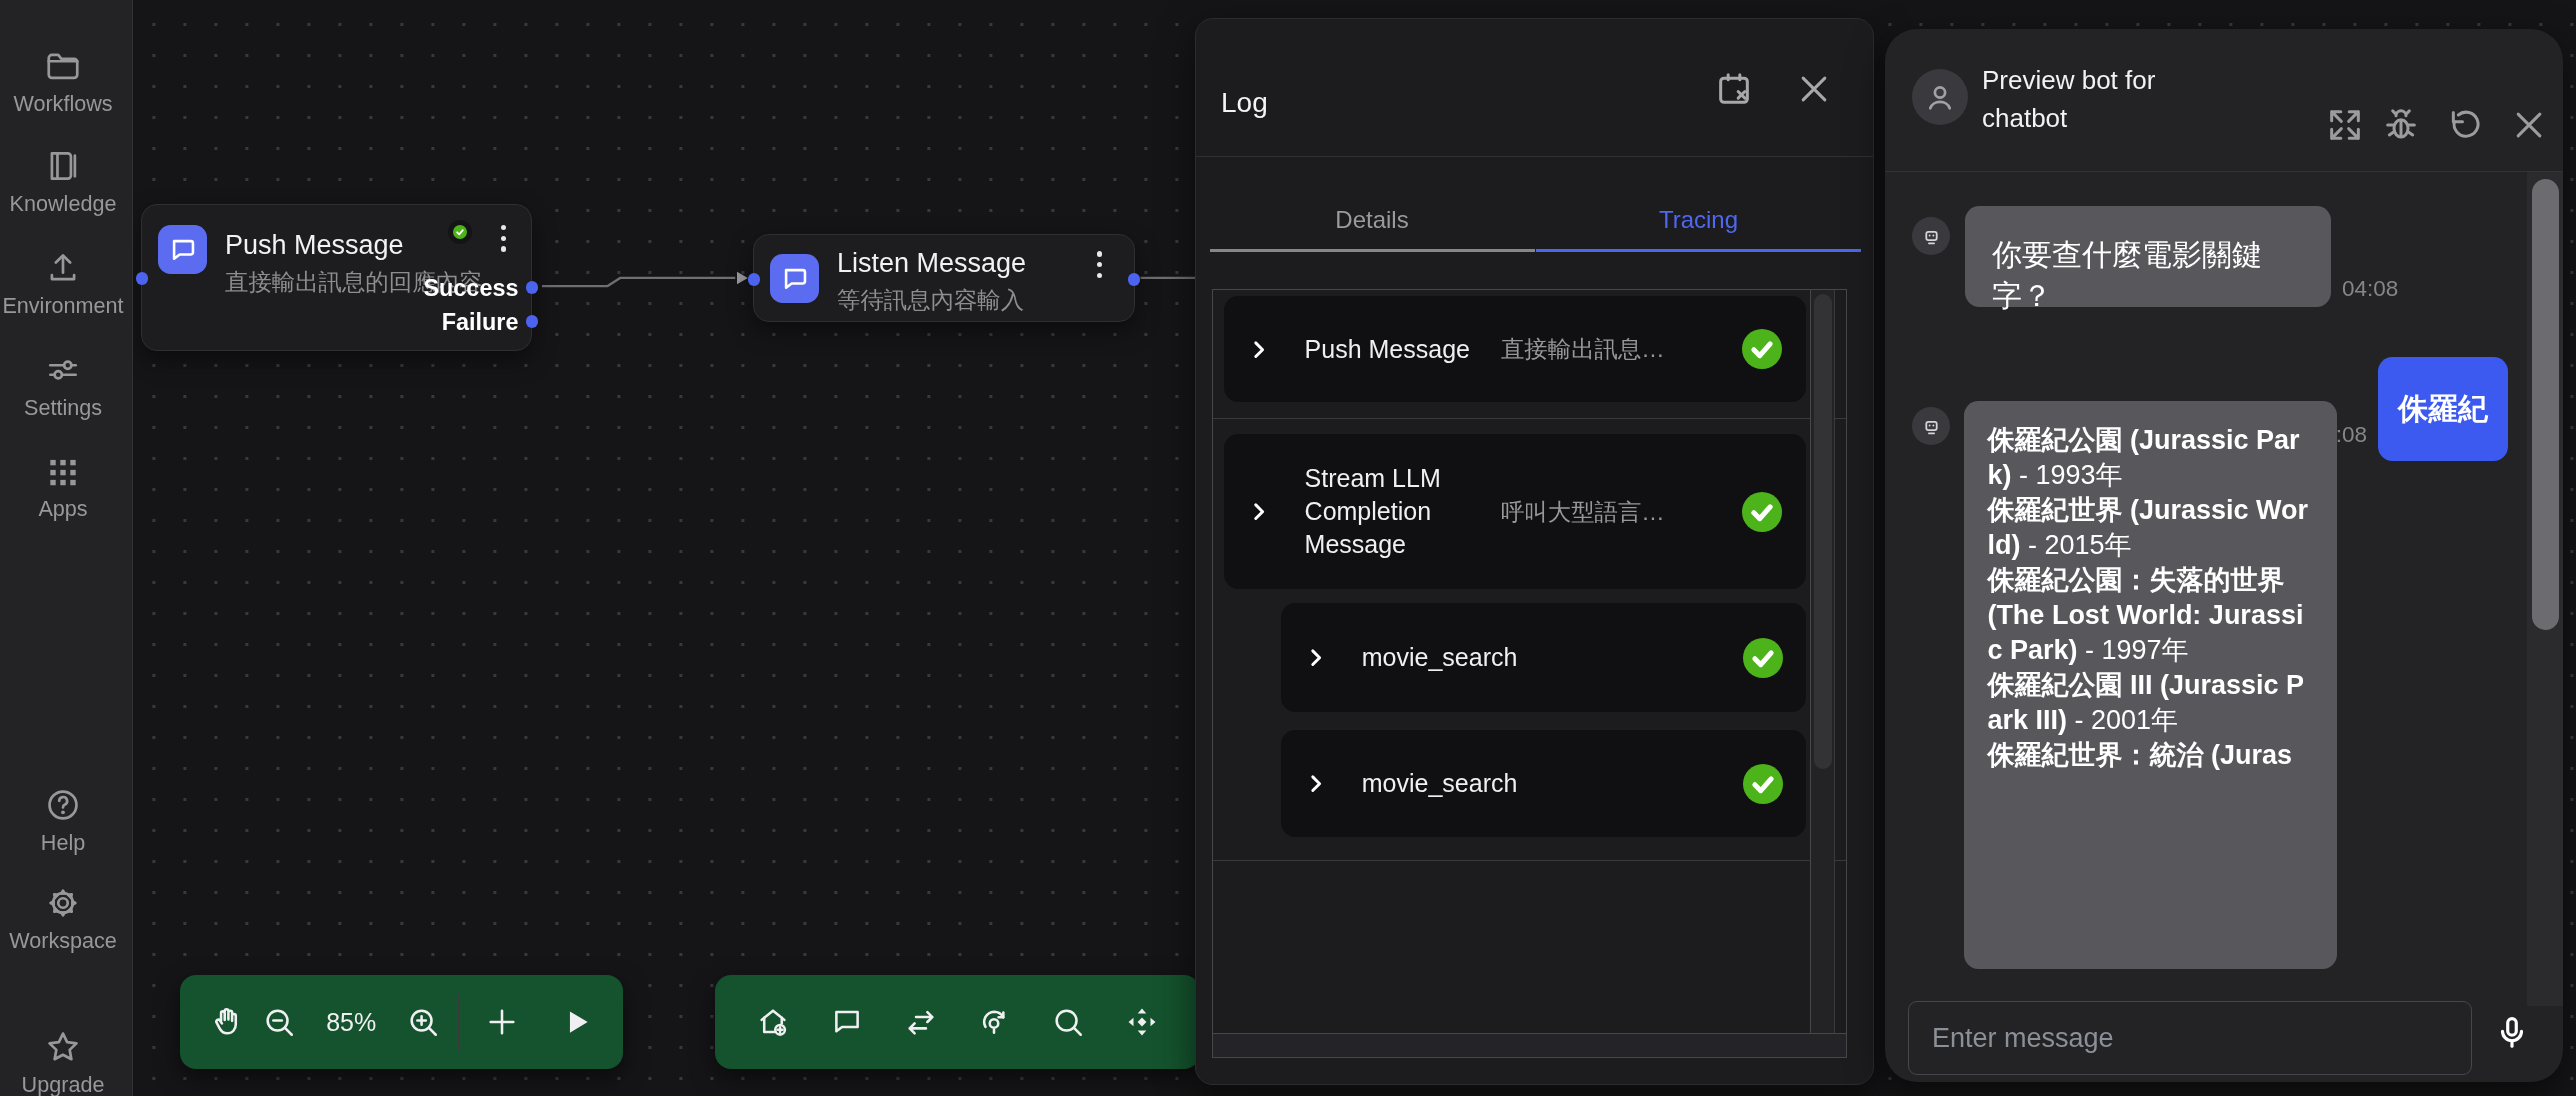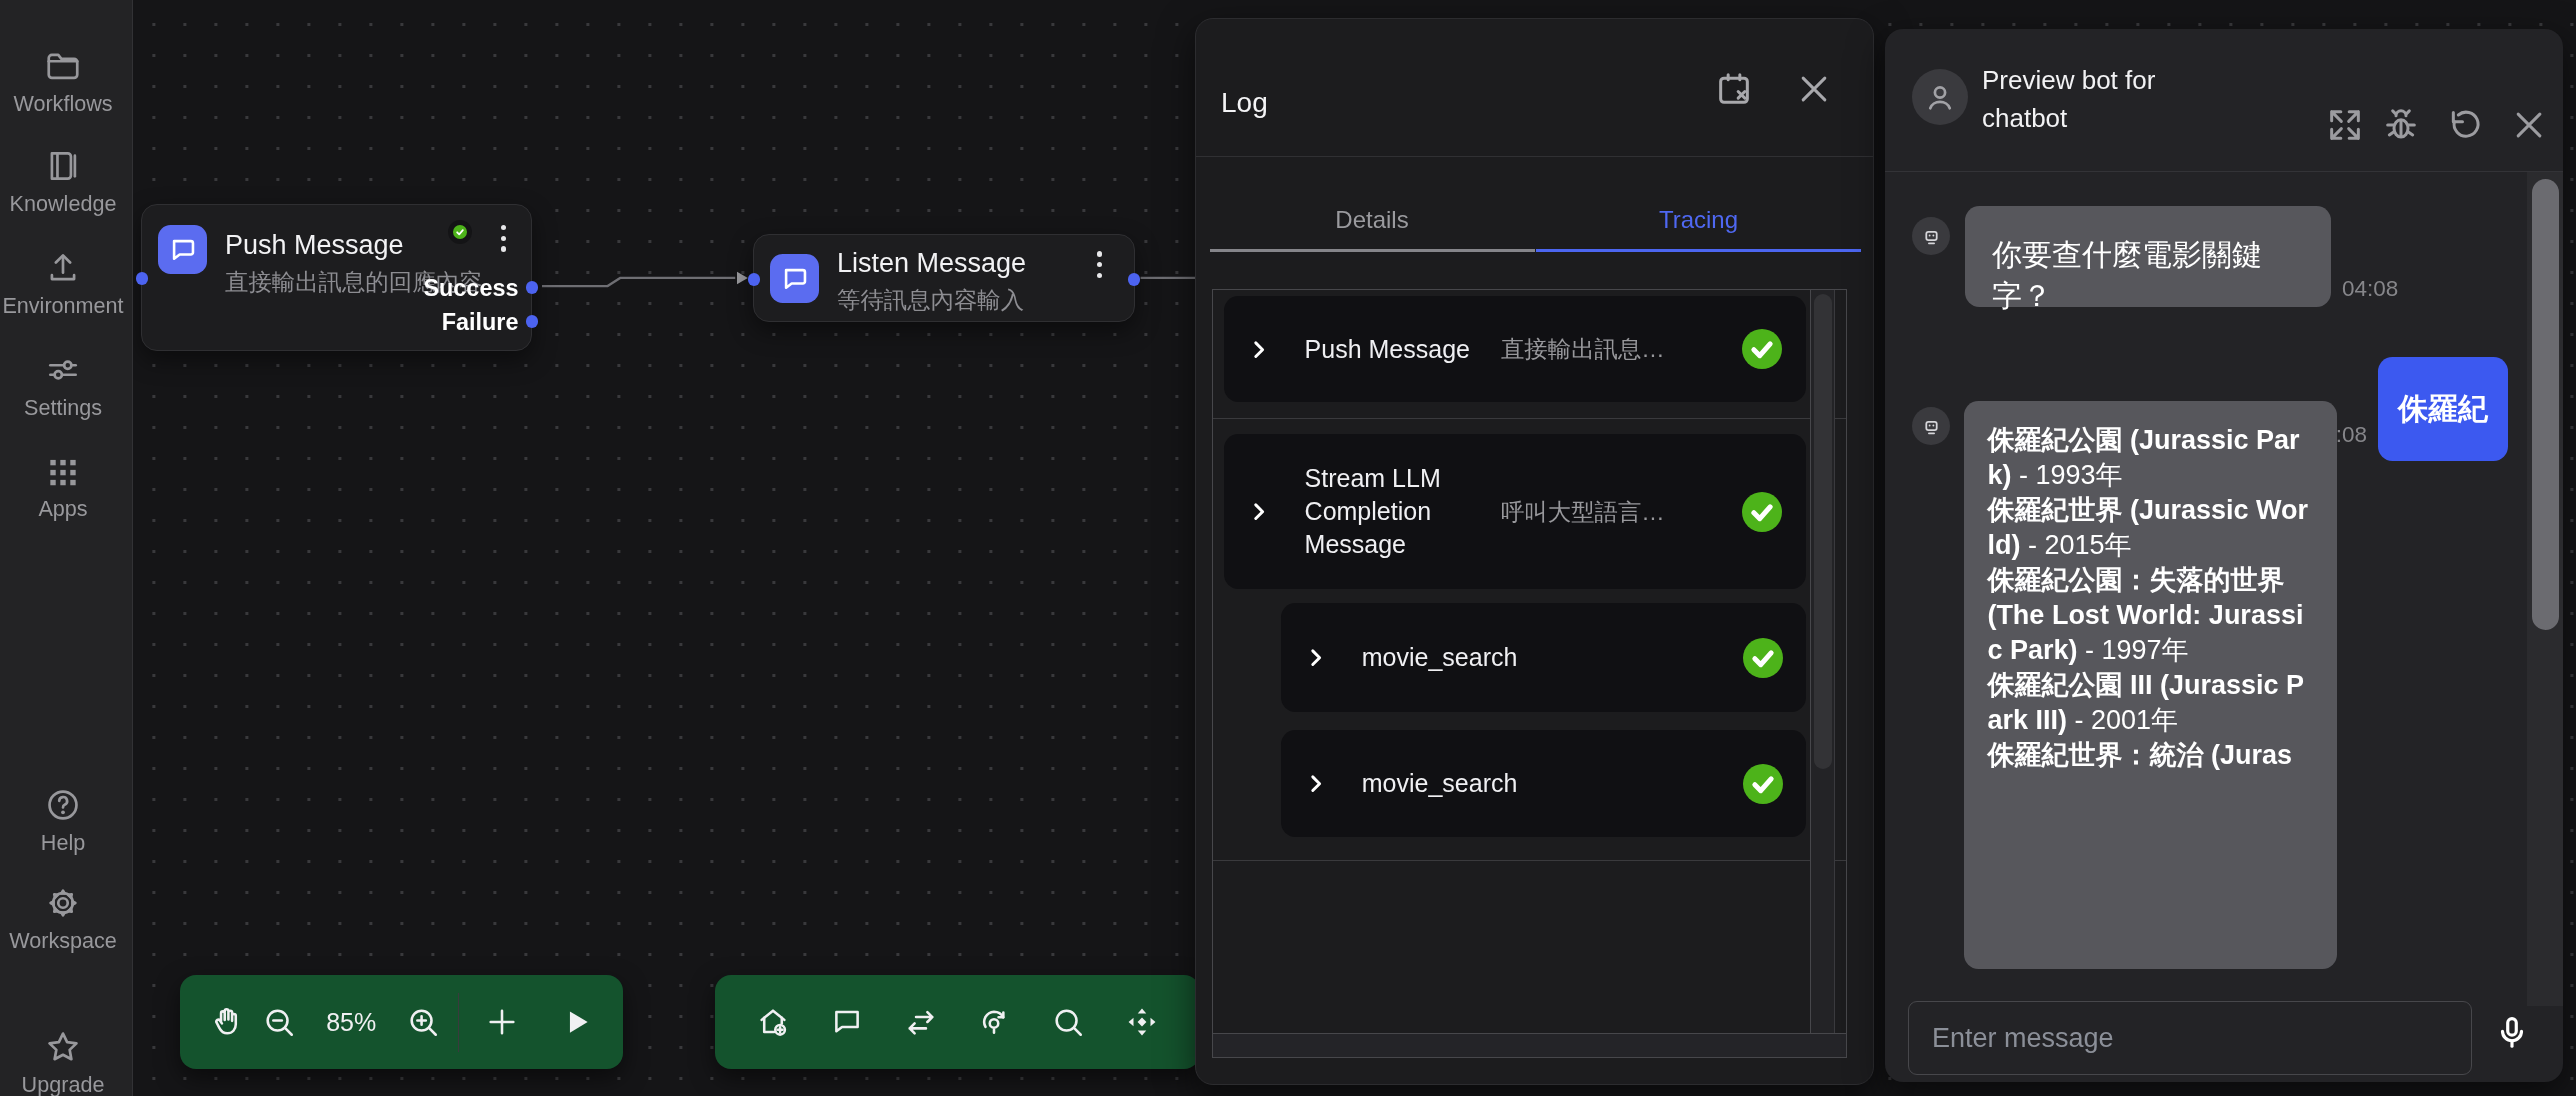--- a/index.html
+++ b/index.html
@@ -69,21 +69,21 @@
   .trace-row.inset { left:68px; width:525px; }
   .chev { width:23.4px; height:23.4px; flex:0 0 auto; }
   .chev svg { width:100%; height:100%; stroke:#fff; fill:none; stroke-width:3; stroke-linecap:round; stroke-linejoin:round; }
   .trace-title { margin-left:34px; width:191px; font-size:25px; line-height:33px; color:#f0f0f3; }
   .trace-sub { flex:1; font-size:23.4px; color:#98989c; text-align:left; padding-left:5.4px; }
   .check { position:relative; flex:0 0 auto; width:40px; height:40px; border-radius:50%; background:#4db31a; }
   .trace-divider { position:absolute; left:0; width:633px; height:0.9px; background:#3a3a3d; }
 
   
   #preview-panel { position:absolute; left:1885px; top:29px; width:678px; height:1053px;
-    background:#232326; border-radius:18px; box-shadow:0 12.6px 36px rgba(0,0,0,.55); z-index:11; }
+    background:#232326; border-radius:32px; box-shadow:0 12.6px 36px rgba(0,0,0,.55); z-index:11; }
   #pv-avatar { position:absolute; left:27px; top:40px; width:56px; height:56px; border-radius:50%; background:#3a3a3e;
     display:flex; align-items:center; justify-content:center; }
   #pv-avatar svg { width:36px; height:36px; stroke:#a2a2a6; fill:none; stroke-width:1.8; stroke-linecap:round; }
   #pv-title { position:absolute; left:97px; top:32px; width:225px; font-size:26px; line-height:38px; color:#f2f2f4; }
   .pv-ic { position:absolute; top:76px; width:40px; height:40px; cursor:pointer; }
   .pv-ic svg { width:100%; height:100%; stroke:#9c9ca0; fill:none; stroke-width:1.8; stroke-linecap:round; stroke-linejoin:round; }
   #pv-hdr-divider { position:absolute; left:0; right:0; top:142px; height:0.9px; background:#333337; }
   #chat-area { position:absolute; left:0; right:0; top:143px; height:834px; overflow:hidden; }
   #chat-scroll-track { position:absolute; right:0; top:0; bottom:0; width:36px; background:#2b2b2e; }
   #chat-scroll-thumb { position:absolute; left:4.5px; width:27px; top:7.2px; height:451px; background:#6b6b70; border-radius:13.5px; }

